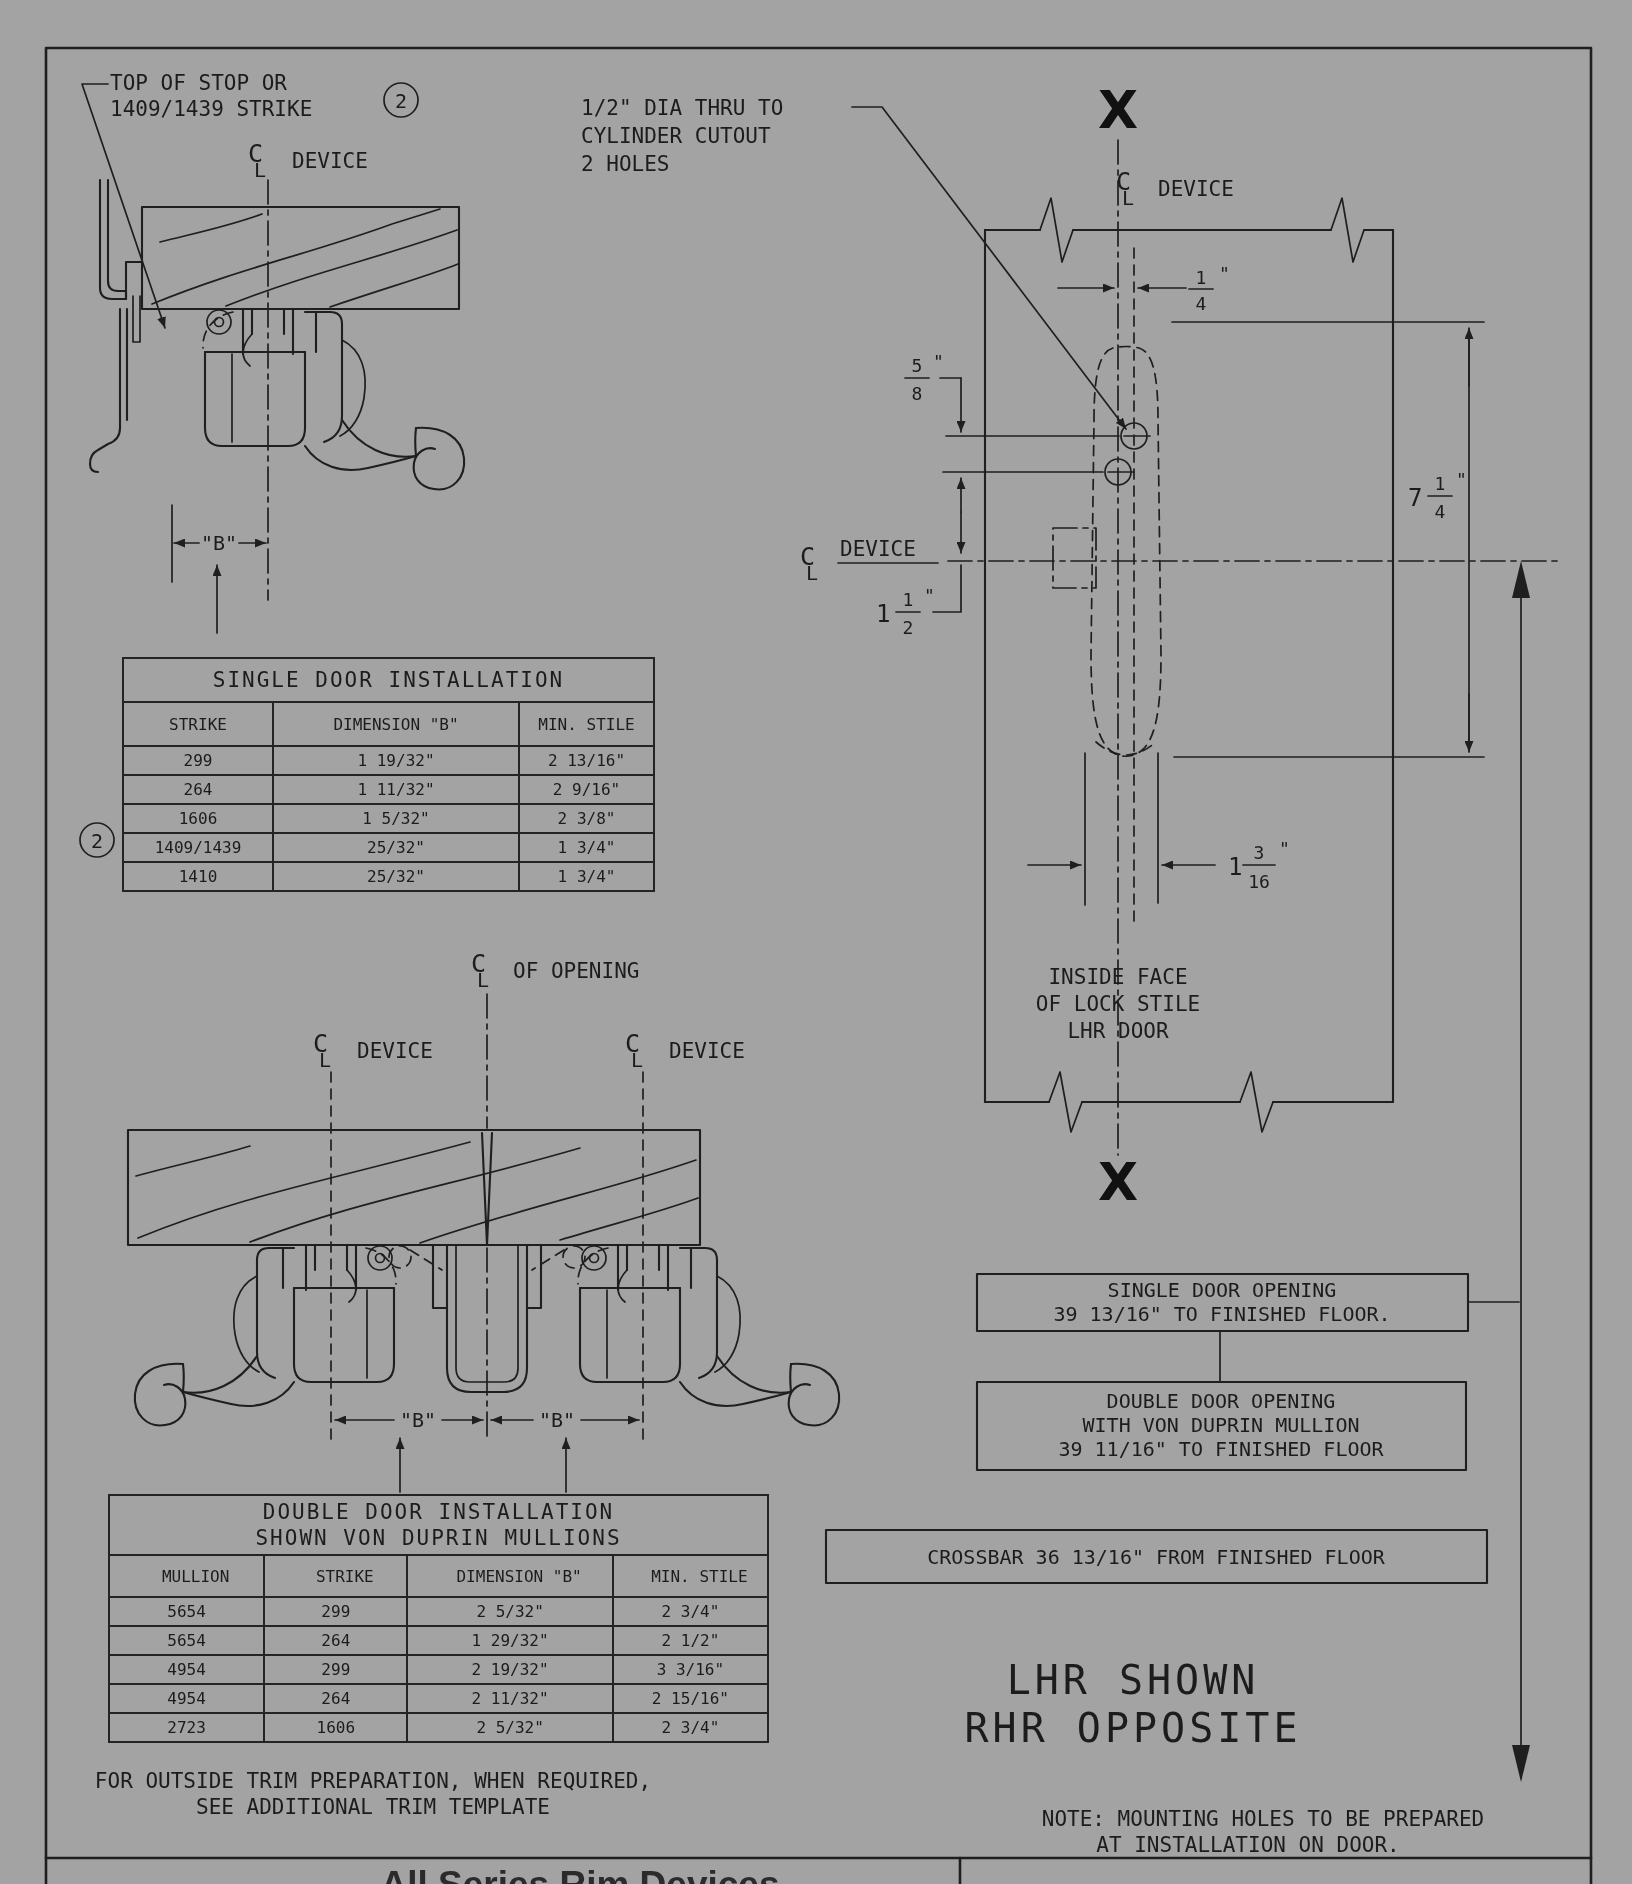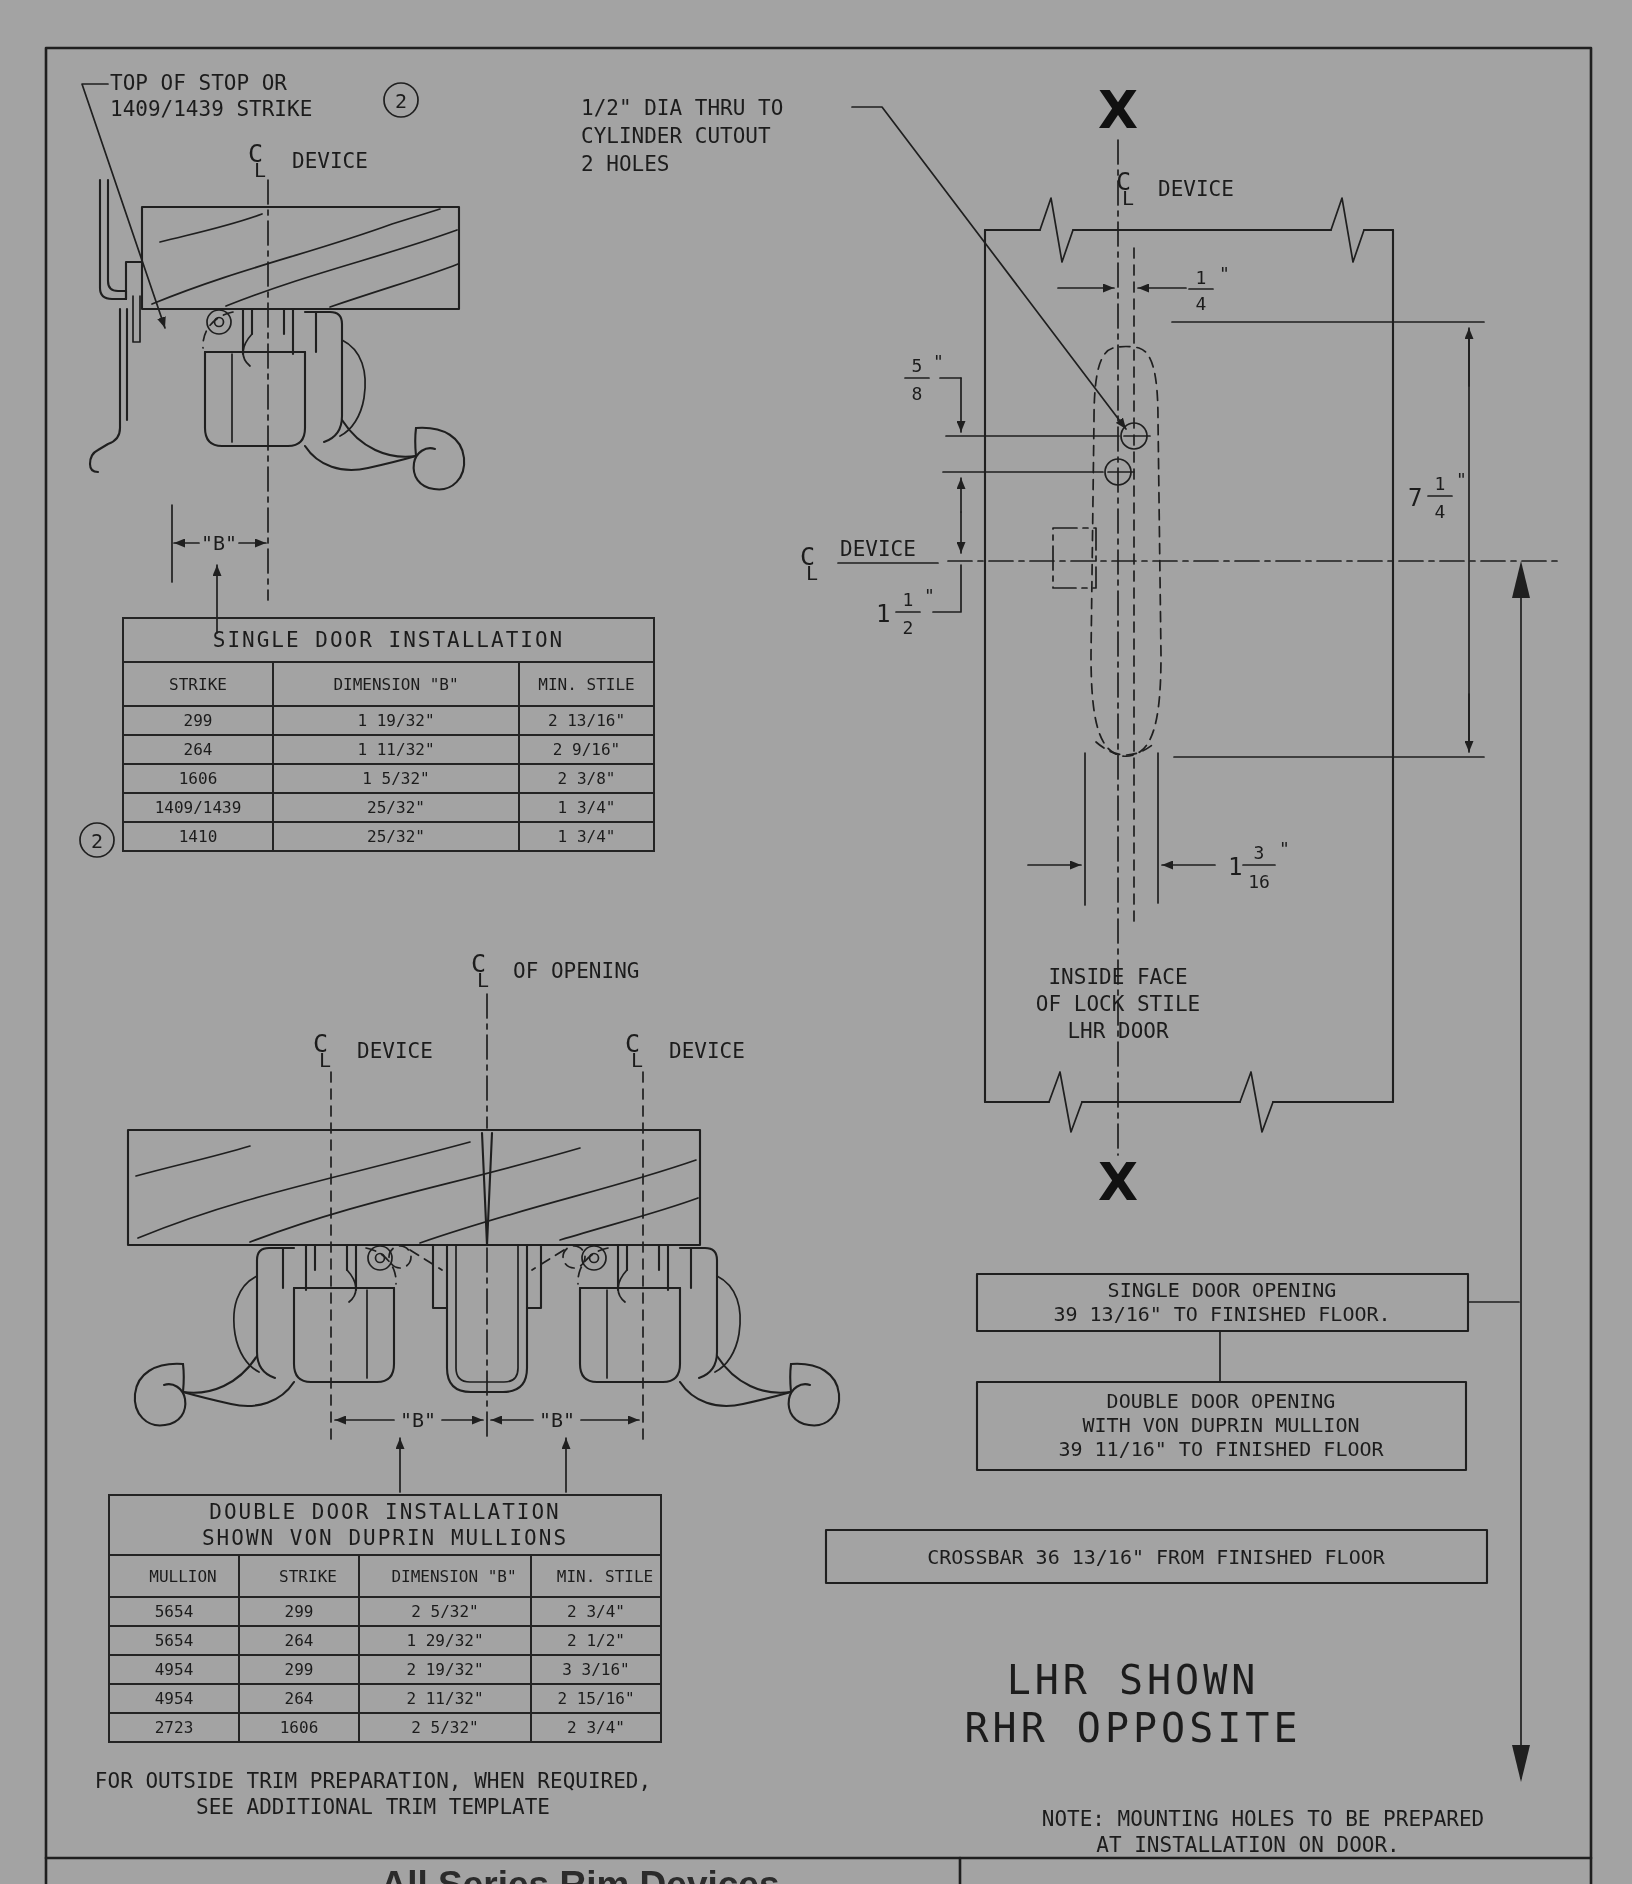--- a/index.html
+++ b/index.html
@@ -312,21 +312,21 @@
     <text class="t t21 tc" x="1263" y="1826">NOTE: MOUNTING HOLES TO BE PREPARED</text>
     <text class="t t21 tc" x="1248" y="1852">AT INSTALLATION ON DOOR.</text>
   </g>
 
   <g>
     <text class="t t21 tc" x="373" y="1788">FOR OUTSIDE TRIM PREPARATION, WHEN REQUIRED,</text>
     <text class="t t21 tc" x="373" y="1814">SEE ADDITIONAL TRIM TEMPLATE</text>
   </g>
 </svg>
 
-<div class="cadtable sgl" style="left:122px;top:617px;width:502px;">
+<div class="cadtable sgl" style="left:122px;top:657px;width:502px;">
       <table style="width: 100%;">
         <colgroup>
           <col style="width: 150px;">
           <col style="width: 246px;">
           <col style="width: 135px;">
         </colgroup>
         <tbody>
           <tr class="ttl">
             <td colspan="3">
               <div>SINGLE DOOR INSTALLATION</div>
@@ -359,21 +359,21 @@
           </tr>
           <tr>
             <td>1410</td>
             <td>25/32"</td>
             <td>1 3/4"</td>
           </tr>
         </tbody>
       </table>
     </div>
 
-<div class="cadtable dbl" style="left:108px;top:1494px;width:552px;">
+<div class="cadtable dbl" style="left:108px;top:1494px;width:661px;">
       <table style="width: 100%;">
         <colgroup>
           <col style="width: 130px;">
           <col style="width: 120px;">
           <col style="width: 172px;">
           <col style="width: 130px;">
         </colgroup>
         <tbody>
           <tr class="ttl">
             <td colspan="4">

